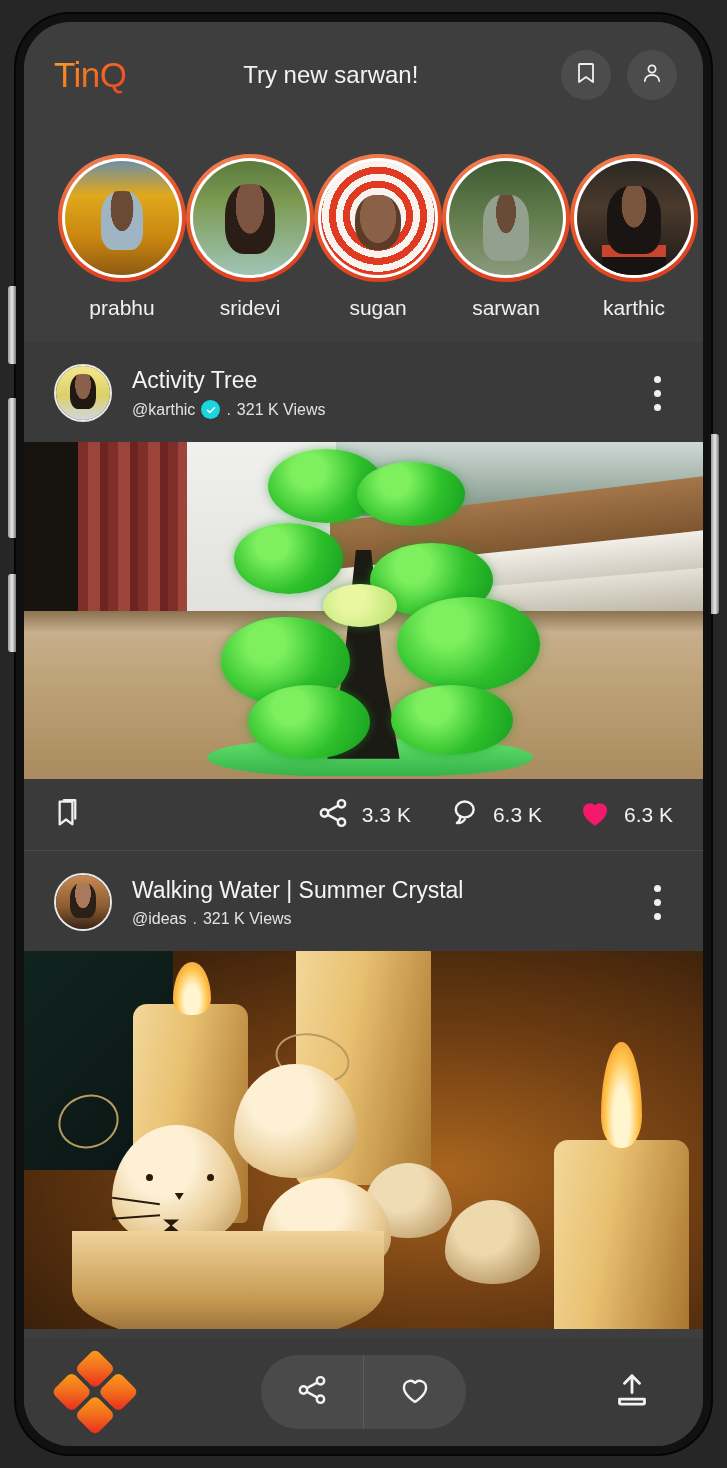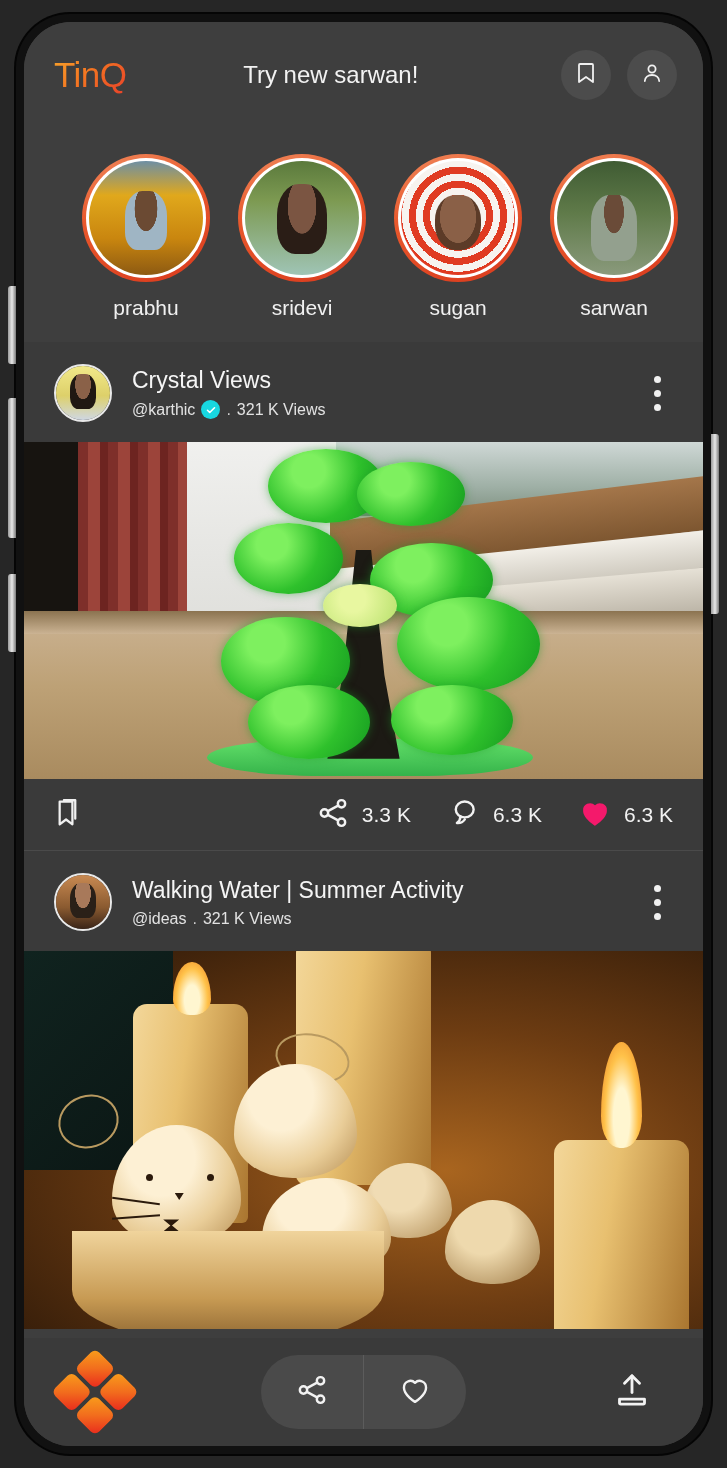--- a/index.html
+++ b/index.html
@@ -55,25 +55,24 @@
   .round-btn {
     width: 50px; height: 50px; border-radius: 50%;
     background: #4c4c4c;
     display: flex; align-items: center; justify-content: center;
     margin-left: 16px; flex: none;
   }
   .round-btn svg { width: 24px; height: 24px; }
 
   
   #stories-row {
-    display: flex; gap: 28px;
+    display: flex; 
     padding: 26px 0 22px 34px;
     background: #3e3e3e;
     overflow: hidden;
-    margin-left: 24px;
   }
   .story { width: 128px; flex: none; text-align: center; }
   .story-ring {
     width: 128px; height: 128px; border-radius: 50%;
     padding: 4px;
     background: linear-gradient(160deg,#f08a5d 0%,#e8582c 40%,#d93a1d 100%);
   }
   .story-inner {
     width: 100%; height: 100%; border-radius: 50%;
     padding: 3px; background: #fff;
@@ -371,21 +370,21 @@
     </div>
 
     <div id="feed">
 
       <div class="post">
         <div class="post-header">
           <div class="post-avatar">
             <span class="av pa-sarwan"></span>
           </div>
           <div class="post-meta">
-            <div class="post-title">Crystal Views</div>
+            <div class="post-title">Activity Tree</div>
             <div class="post-sub">
               <span>@karthic</span>
               <span class="verified-badge">
                 <svg viewBox="0 0 24 24" fill="none" stroke="#ffffff" stroke-width="3.2" stroke-linecap="round" stroke-linejoin="round">
                   <path d="M5 12.5l4.5 4.5L19 7.5"></path>
                 </svg>
               </span>
               <span class="dot-sep">.</span>
               <span>321 K Views</span>
             </div>
@@ -462,21 +461,21 @@
           </div>
         </div>
       </div>
 
       <div class="post">
         <div class="post-header">
           <div class="post-avatar">
             <span class="av pa-george"></span>
           </div>
           <div class="post-meta">
-            <div class="post-title">Walking Water | Summer Activity</div>
+            <div class="post-title">Walking Water | Summer Crystal</div>
             <div class="post-sub">
               <span>@ideas</span>
               <span class="dot-sep">.</span>
               <span>321 K Views</span>
             </div>
           </div>
           <div class="kebab-menu">
             <i></i>
               <i></i>
               <i></i>

